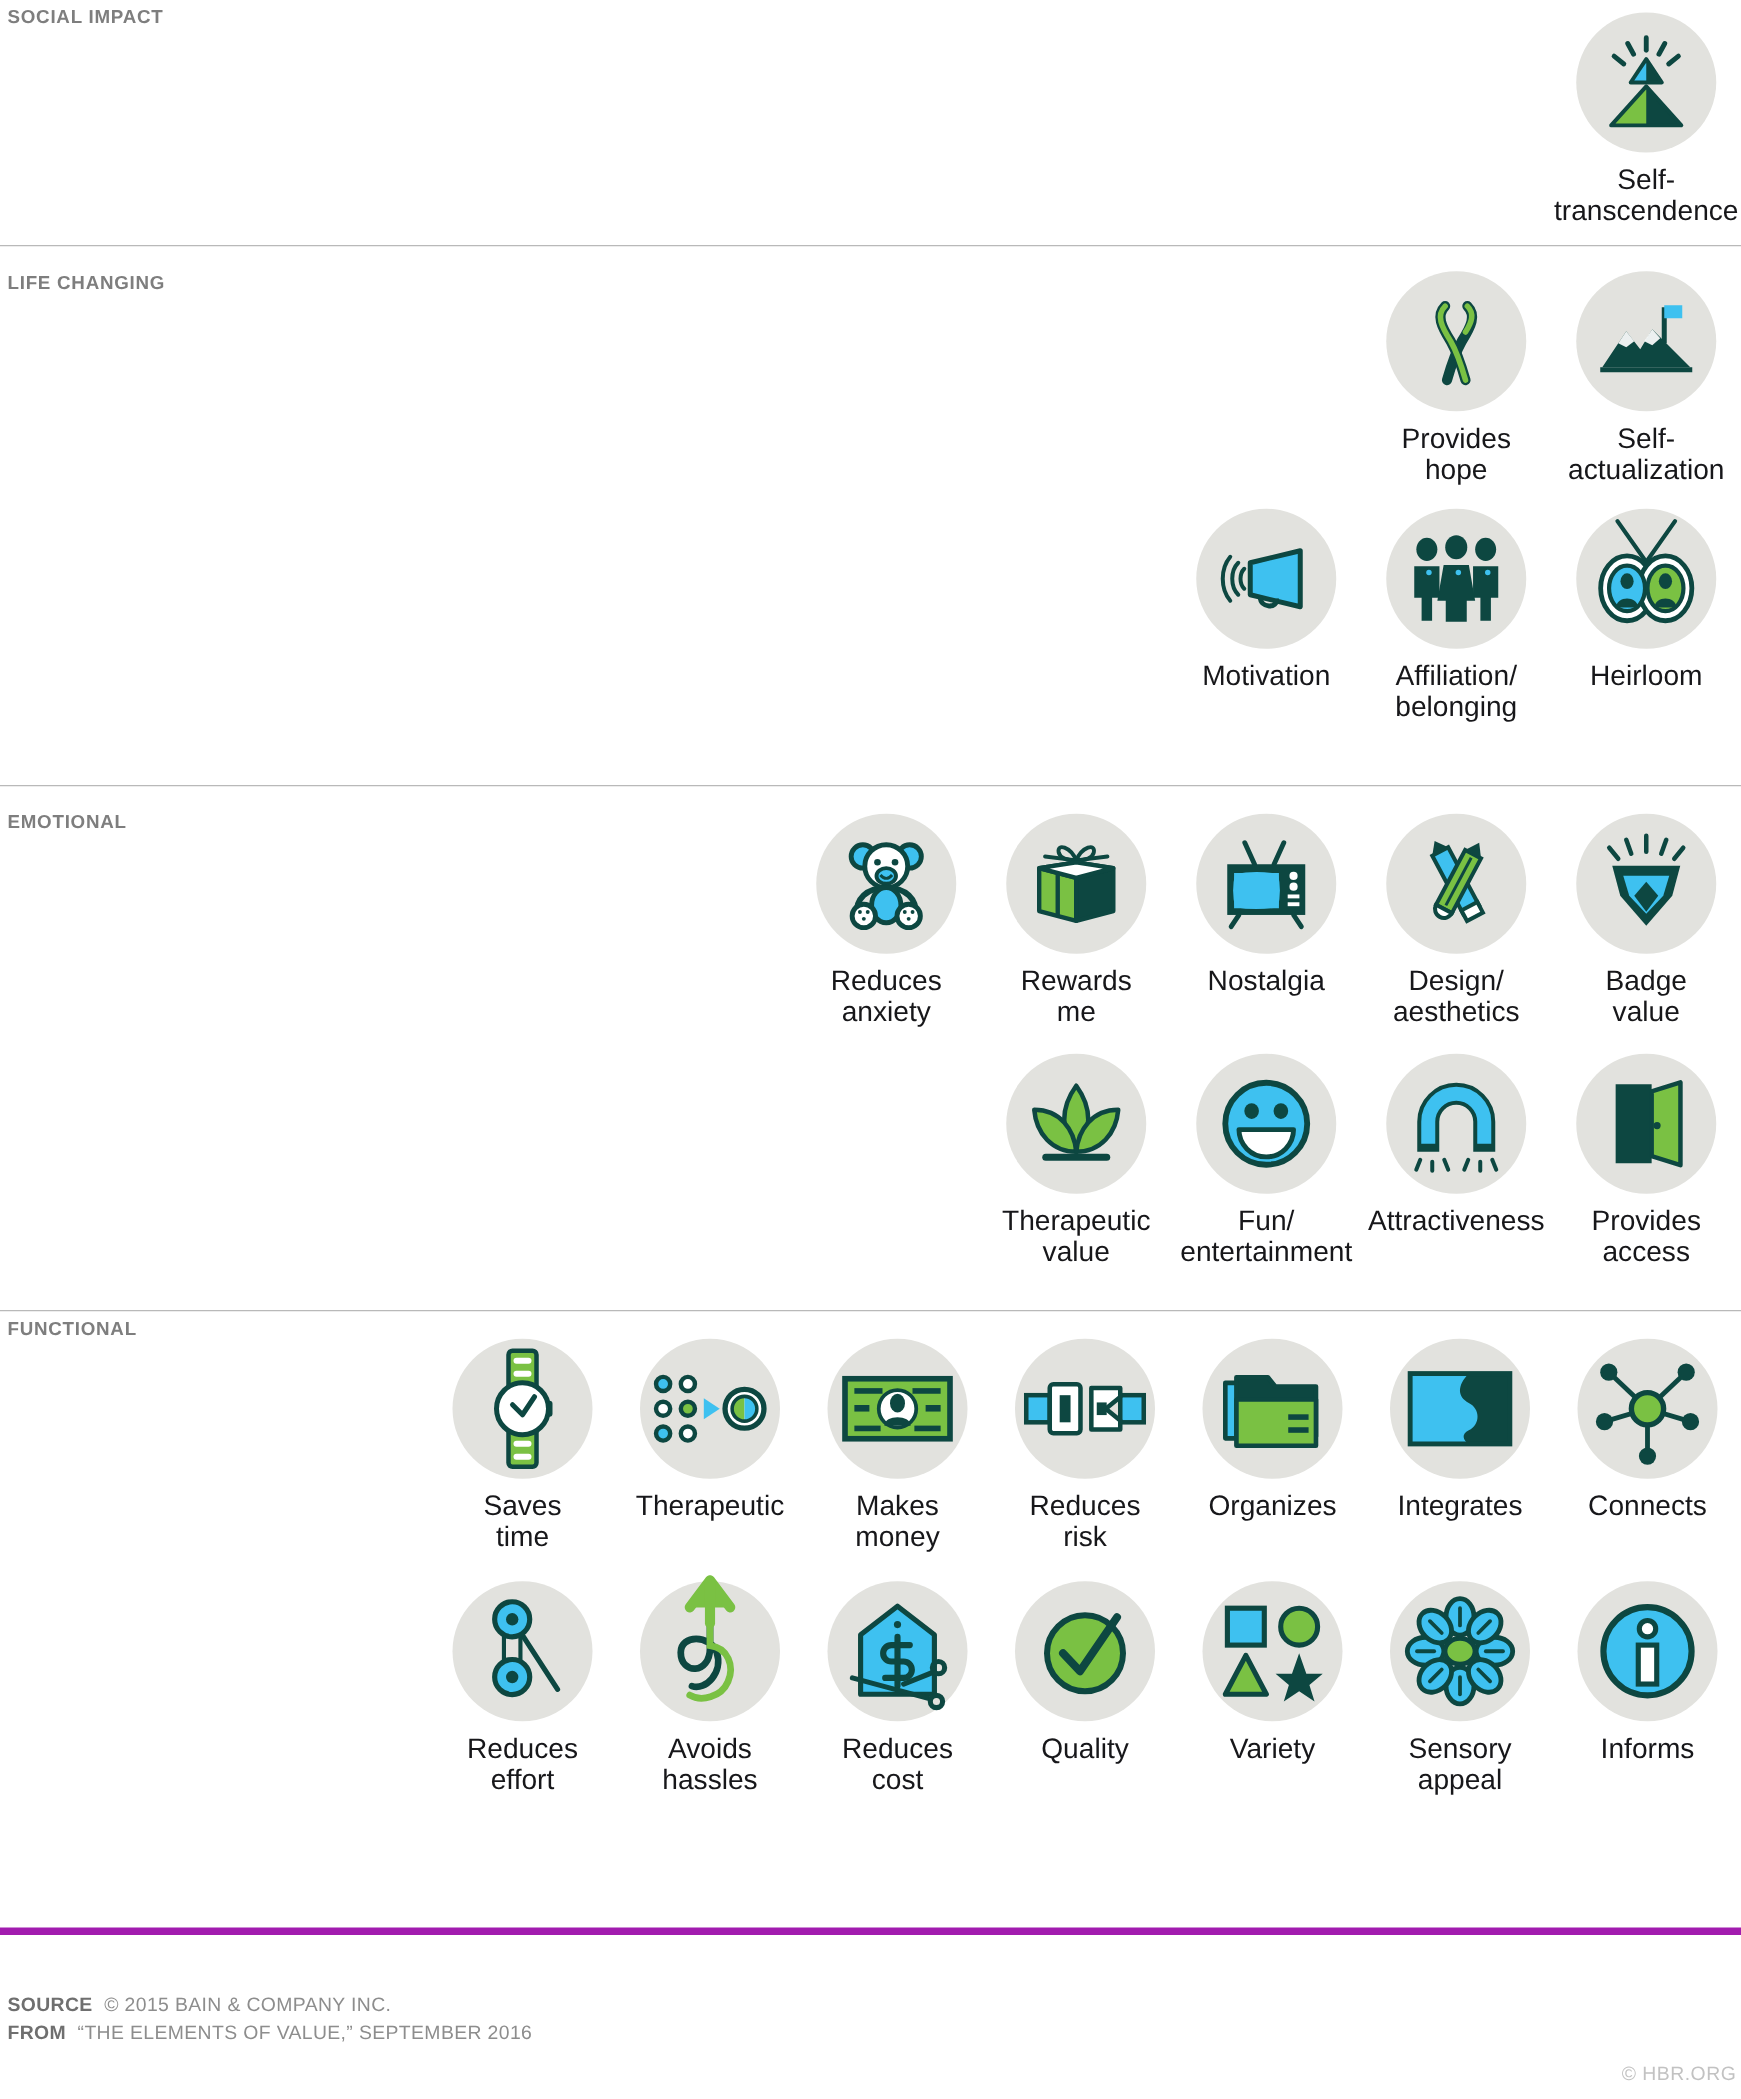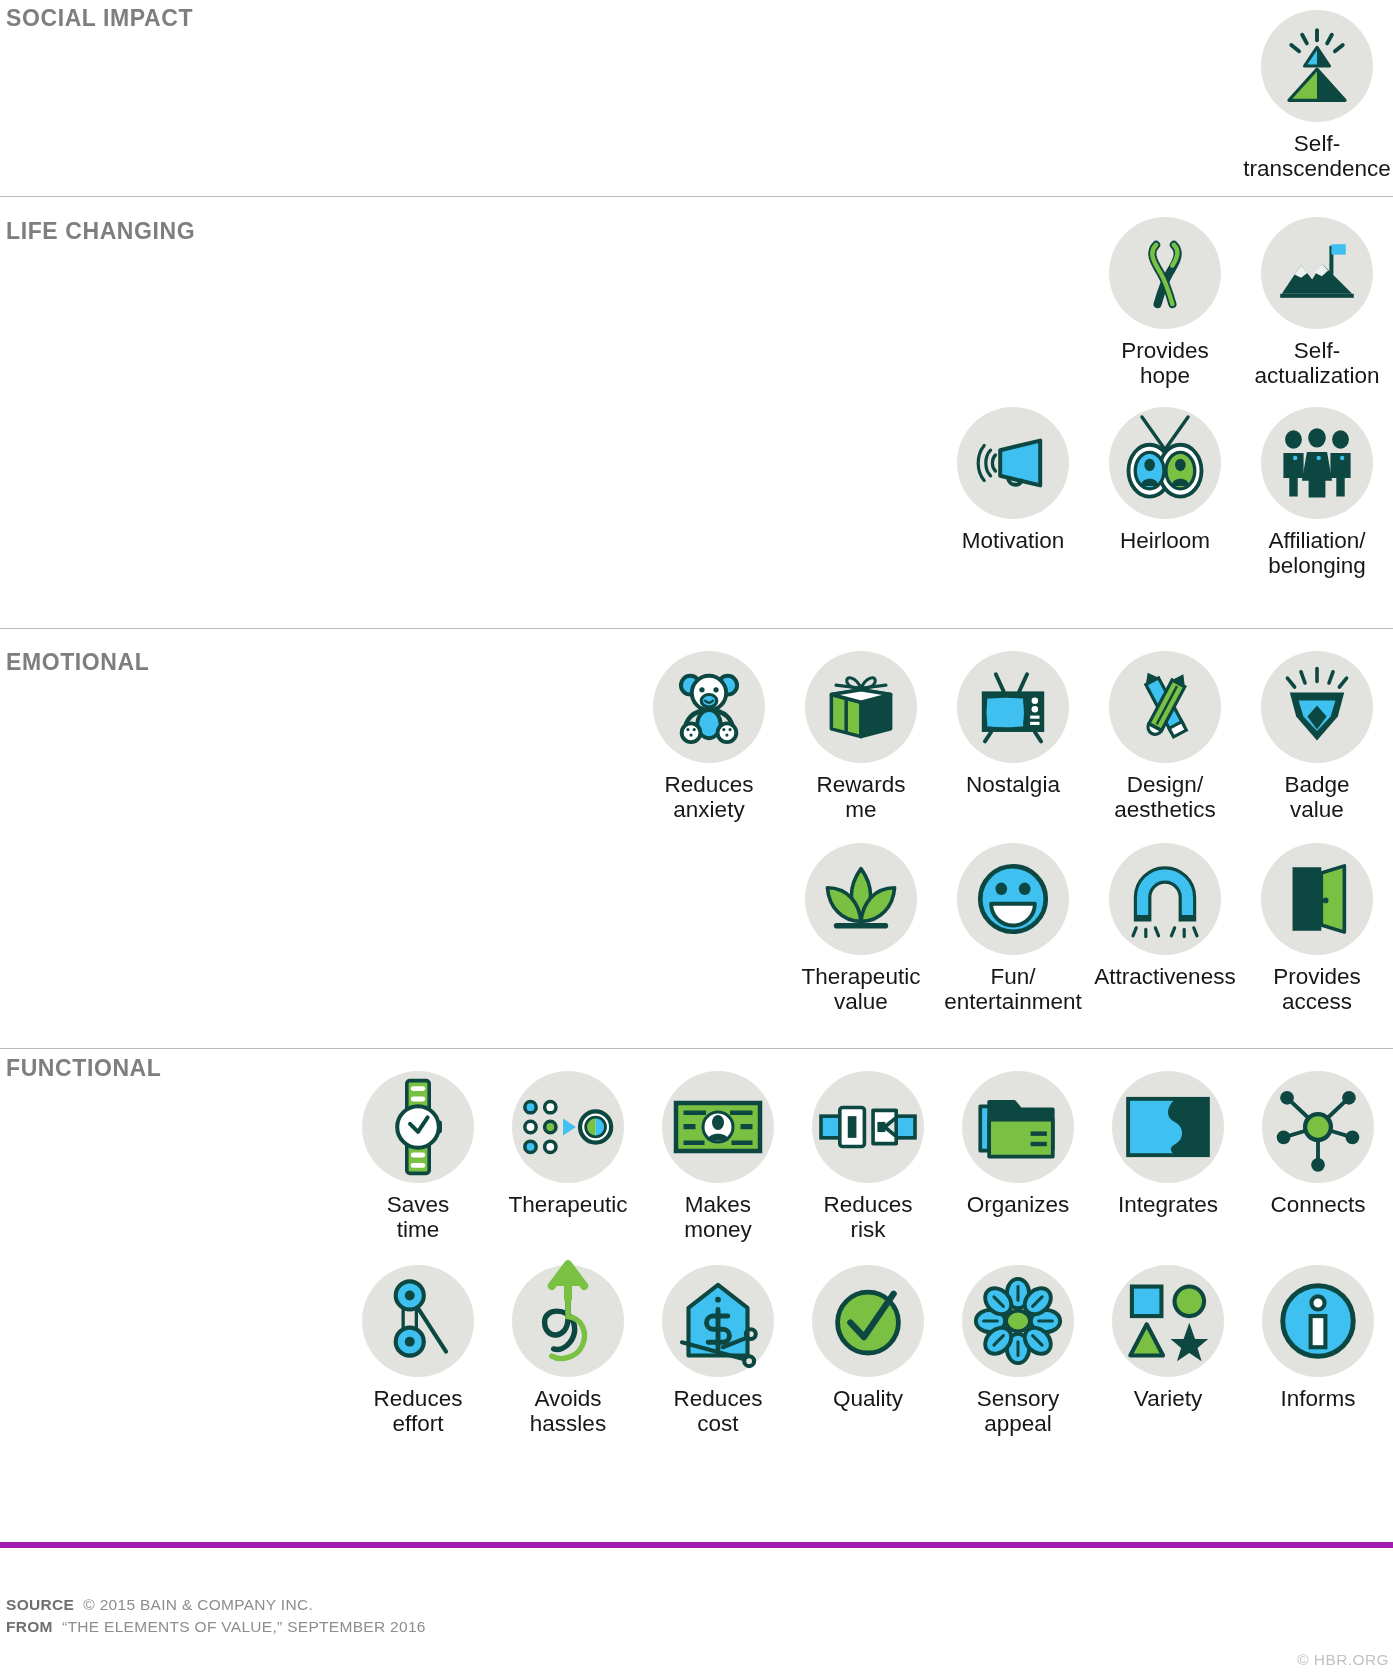--- a/index.html
+++ b/index.html
@@ -13,21 +13,21 @@
   }
   .tier{
     position:relative;
     border-top:1px solid #b9b9b9;
     box-sizing:border-box;
   }
   .tier.first{border-top:none;}
   .tier-label{
     position:absolute;
     left:6px;
-    font-size:23px;
+    font-size:15px;
     font-weight:bold;
     letter-spacing:0.6px;
     color:#7e7e7e;
     font-family:"Liberation Sans", sans-serif;
   }
   .rows{
     display:flex;
     flex-direction:column;
     align-items:flex-end;
     justify-content:flex-start;
@@ -187,60 +187,60 @@
             </g>
             <path d="M34 34 L34 66 L84 78 L84 22 Z" fill="#3ec1f0" stroke="#0d4741" stroke-width="5" stroke-linejoin="round"></path>
             <path d="M44 68 C44 80 62 80 60 70" fill="none" stroke="#0d4741" stroke-width="5"></path>
           </svg>
         </div>
         <div class="cap">Motivation</div>
       </div>
 
       <div class="item">
         <div class="disc">
+          <svg width="84" height="84" viewBox="0 0 100 100">
+            <g fill="#0d4741">
+              <ellipse cx="22" cy="22" rx="10" ry="11"></ellipse>
+              <path d="M10 38 h24 v30 h-7 v22 h-10 v-22 h-7 Z"></path>
+              <ellipse cx="78" cy="22" rx="10" ry="11"></ellipse>
+              <path d="M66 38 h24 v30 h-7 v22 h-10 v-22 h-7 Z"></path>
+              <ellipse cx="50" cy="20" rx="10.5" ry="11.5"></ellipse>
+              <path d="M38 37 h24 l6 34 h-8 v20 h-20 v-20 h-8 Z"></path>
+            </g>
+            <g fill="#3ec1f0">
+              <circle cx="24" cy="44" r="2.6"></circle>
+              <circle cx="52" cy="44" r="2.6"></circle>
+              <circle cx="80" cy="44" r="2.6"></circle>
+            </g>
+          </svg>
+        </div>
+        <div class="cap">Affiliation/
+belonging</div>
+      </div>
+
+      <div class="item">
+        <div class="disc">
           <svg width="96" height="96" viewBox="0 0 100 100">
             <g stroke="#0d4741" stroke-width="3.5" fill="none" stroke-linecap="round">
               <path d="M50 36 L26 2"></path>
               <path d="M50 36 L74 2"></path>
             </g>
             <ellipse cx="34" cy="58" rx="22" ry="27" fill="#ffffff" stroke="#0d4741" stroke-width="4"></ellipse>
             <ellipse cx="66" cy="58" rx="22" ry="27" fill="#ffffff" stroke="#0d4741" stroke-width="4"></ellipse>
             <ellipse cx="34" cy="58" rx="15" ry="19" fill="#3ec1f0" stroke="#0d4741" stroke-width="3.5"></ellipse>
             <ellipse cx="66" cy="58" rx="15" ry="19" fill="#7ac143" stroke="#0d4741" stroke-width="3.5"></ellipse>
             <g fill="#0d4741">
               <ellipse cx="34" cy="52" rx="5.5" ry="6.5"></ellipse>
               <path d="M25 74 C25 64 43 64 43 74 Z"></path>
               <ellipse cx="66" cy="52" rx="5.5" ry="6.5"></ellipse>
               <path d="M57 74 C57 64 75 64 75 74 Z"></path>
             </g>
           </svg>
         </div>
         <div class="cap">Heirloom</div>
-      </div>
-
-      <div class="item">
-        <div class="disc">
-          <svg width="84" height="84" viewBox="0 0 100 100">
-            <g fill="#0d4741">
-              <ellipse cx="22" cy="22" rx="10" ry="11"></ellipse>
-              <path d="M10 38 h24 v30 h-7 v22 h-10 v-22 h-7 Z"></path>
-              <ellipse cx="78" cy="22" rx="10" ry="11"></ellipse>
-              <path d="M66 38 h24 v30 h-7 v22 h-10 v-22 h-7 Z"></path>
-              <ellipse cx="50" cy="20" rx="10.5" ry="11.5"></ellipse>
-              <path d="M38 37 h24 l6 34 h-8 v20 h-20 v-20 h-8 Z"></path>
-            </g>
-            <g fill="#3ec1f0">
-              <circle cx="24" cy="44" r="2.6"></circle>
-              <circle cx="52" cy="44" r="2.6"></circle>
-              <circle cx="80" cy="44" r="2.6"></circle>
-            </g>
-          </svg>
-        </div>
-        <div class="cap">Affiliation/
-belonging</div>
       </div>
     </div>
 
   </div>
 </div>
 
 <div class="tier" id="tier-emotional">
   <div class="tier-label">EMOTIONAL</div>
   <div class="rows">
 
@@ -614,20 +614,32 @@
           <svg width="80" height="80" viewBox="0 0 100 100">
             <circle cx="50" cy="52" r="38" fill="#7ac143" stroke="#0d4741" stroke-width="6"></circle>
             <path d="M28 52 L45 70 L82 16" fill="none" stroke="#0d4741" stroke-width="8" stroke-linecap="round" stroke-linejoin="round"></path>
           </svg>
         </div>
         <div class="cap">Quality</div>
       </div>
 
       <div class="item">
         <div class="disc">
+          <svg width="82" height="82" viewBox="0 0 100 100">
+            <rect x="6" y="8" width="36" height="36" fill="#3ec1f0" stroke="#0d4741" stroke-width="5"></rect>
+            <circle cx="76" cy="26" r="18" fill="#7ac143" stroke="#0d4741" stroke-width="5"></circle>
+            <path d="M24 54 L44 92 L4 92 Z" fill="#7ac143" stroke="#0d4741" stroke-width="5" stroke-linejoin="round"></path>
+            <path d="M76 52 L83 72 L99 72 L86 83 L91 99 L76 89 L61 99 L66 83 L53 72 L69 72 Z" fill="#0d4741"></path>
+          </svg>
+        </div>
+        <div class="cap">Variety</div>
+      </div>
+
+      <div class="item">
+        <div class="disc">
           <svg width="86" height="86" viewBox="0 0 100 100">
             <g fill="#3ec1f0" stroke="#0d4741" stroke-width="4.5">
               <ellipse cx="50" cy="18" rx="13" ry="17"></ellipse>
               <ellipse cx="50" cy="82" rx="13" ry="17"></ellipse>
               <ellipse cx="18" cy="50" rx="17" ry="13"></ellipse>
               <ellipse cx="82" cy="50" rx="17" ry="13"></ellipse>
               <ellipse cx="27" cy="27" rx="13" ry="17" transform="rotate(-45 27 27)"></ellipse>
               <ellipse cx="73" cy="27" rx="13" ry="17" transform="rotate(45 73 27)"></ellipse>
               <ellipse cx="27" cy="73" rx="13" ry="17" transform="rotate(45 27 73)"></ellipse>
               <ellipse cx="73" cy="73" rx="13" ry="17" transform="rotate(-45 73 73)"></ellipse>
@@ -645,32 +657,20 @@
             <ellipse cx="50" cy="50" rx="14" ry="12" fill="#7ac143" stroke="#0d4741" stroke-width="4.5"></ellipse>
           </svg>
         </div>
         <div class="cap">Sensory
 appeal</div>
       </div>
 
       <div class="item">
         <div class="disc">
           <svg width="82" height="82" viewBox="0 0 100 100">
-            <rect x="6" y="8" width="36" height="36" fill="#3ec1f0" stroke="#0d4741" stroke-width="5"></rect>
-            <circle cx="76" cy="26" r="18" fill="#7ac143" stroke="#0d4741" stroke-width="5"></circle>
-            <path d="M24 54 L44 92 L4 92 Z" fill="#7ac143" stroke="#0d4741" stroke-width="5" stroke-linejoin="round"></path>
-            <path d="M76 52 L83 72 L99 72 L86 83 L91 99 L76 89 L61 99 L66 83 L53 72 L69 72 Z" fill="#0d4741"></path>
-          </svg>
-        </div>
-        <div class="cap">Variety</div>
-      </div>
-
-      <div class="item">
-        <div class="disc">
-          <svg width="82" height="82" viewBox="0 0 100 100">
             <circle cx="50" cy="50" r="43" fill="#3ec1f0" stroke="#0d4741" stroke-width="6"></circle>
             <circle cx="50" cy="28" r="8" fill="#ffffff" stroke="#0d4741" stroke-width="5"></circle>
             <rect x="41" y="44" width="18" height="38" fill="#ffffff" stroke="#0d4741" stroke-width="5"></rect>
           </svg>
         </div>
         <div class="cap">Informs</div>
       </div>
 
     </div>
   </div>

